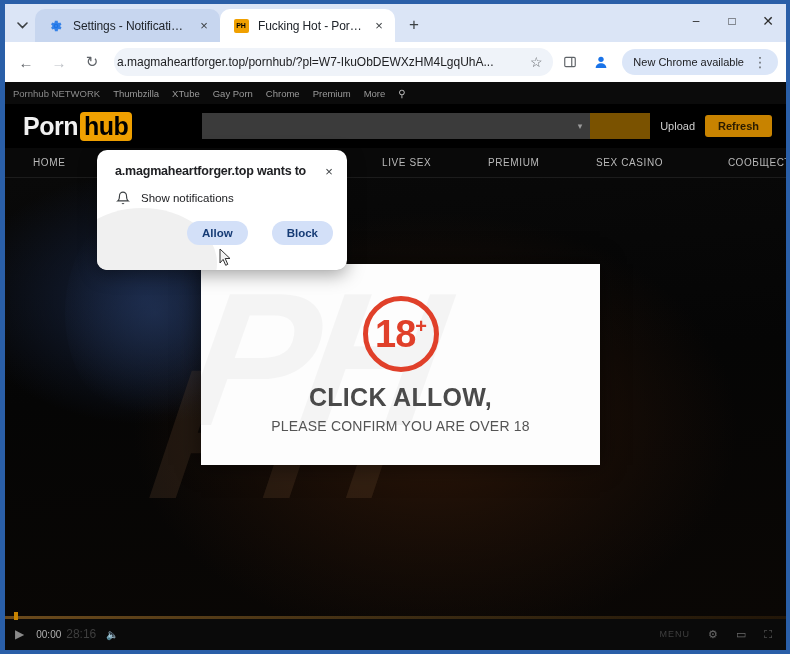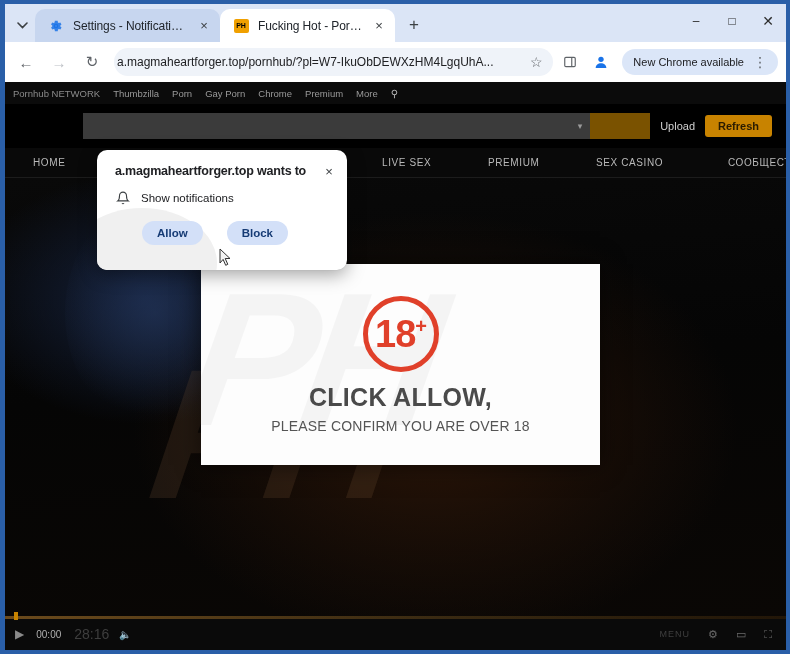--- a/index.html
+++ b/index.html
@@ -345,21 +345,21 @@
     width: 100%; height: 3px;
     background: linear-gradient(90deg,#6b4a1c 0%, #3a2a12 55%, #221608 100%);
   }
   #progress-knob {
     position: absolute; left: 9px; top: -4px;
     width: 4px; height: 8px; background: #c88300;
   }
   .pl-icon { color: #6a6a6a; font-size: 11px; }
   #play-btn { font-size: 12px; color: #8a8a8a; margin-right: 12px; }
   #time-current { font-size: 10px; color: #b0b0b0; }
-  #time-total { font-size: 14px; color: #3e3e3e; margin-left: 13px; text-align: center; }
+  #time-total { font-size: 12px; color: #3e3e3e; margin-left: 5px; text-align: center; }
   #volume-icon { font-size: 10px; color: #5a5a5a; margin-left: 10px; }
   #player-right { margin-left: auto; display: flex; align-items: center; gap: 18px; }
   #menu-label { font-size: 9px; color: #3f3f3f; letter-spacing: 1px; }
 
   
   #perm-bubble {
     position: absolute;
     left: 92px; top: 68px;
     width: 250px; height: 120px;
     background: #ffffff;
@@ -393,21 +393,21 @@
   #perm-row {
     position: relative;
     display: flex; align-items: center;
     gap: 11px;
     padding: 12px 0 0 19px;
   }
   #perm-bell-icon { width: 14px; height: 14px; color: #3c4043; }
   #perm-row-label { font-size: 11.5px; color: #202124; }
   #perm-actions {
     position: relative;
-    display: flex; justify-content: center;
+    display: flex; justify-content: flex-end;
     gap: 24px;
     padding: 16px 14px 0 0;
   }
   .perm-btn {
     background: #d3e0f8;
     color: #163b75;
     font-size: 11.5px;
     font-weight: bold;
     padding: 6px 15px;
     border-radius: 13px;
@@ -487,29 +487,33 @@
       <span id="update-chip-label">New Chrome available</span>
       <span id="menu-btn">⋮</span>
     </div>
   </div>
 
   <div id="viewport">
 
     <div id="network-bar">
       <span id="network-label">Pornhub NETWORK</span>
       <span class="net-link">Thumbzilla</span>
-      <span class="net-link">Porn</span>
+      <span class="net-link">XTube</span>
       <span class="net-link">Gay Porn</span>
       <span class="net-link">Chrome</span>
       <span class="net-link">Premium</span>
       <span class="net-link">More</span>
       <span id="net-search-icon">⚲</span>
     </div>
 
     <div id="site-header">
+      <div id="logo">
+        <span id="logo-porn">Porn</span>
+        <span id="logo-hub">hub</span>
+      </div>
       <div id="search-wrap">
         <div id="search-field">
           <span>▾</span>
         </div>
         <div id="search-btn"></div>
       </div>
       <div id="upload-link">Upload</div>
       <div id="refresh-btn">Refresh</div>
     </div>
 

